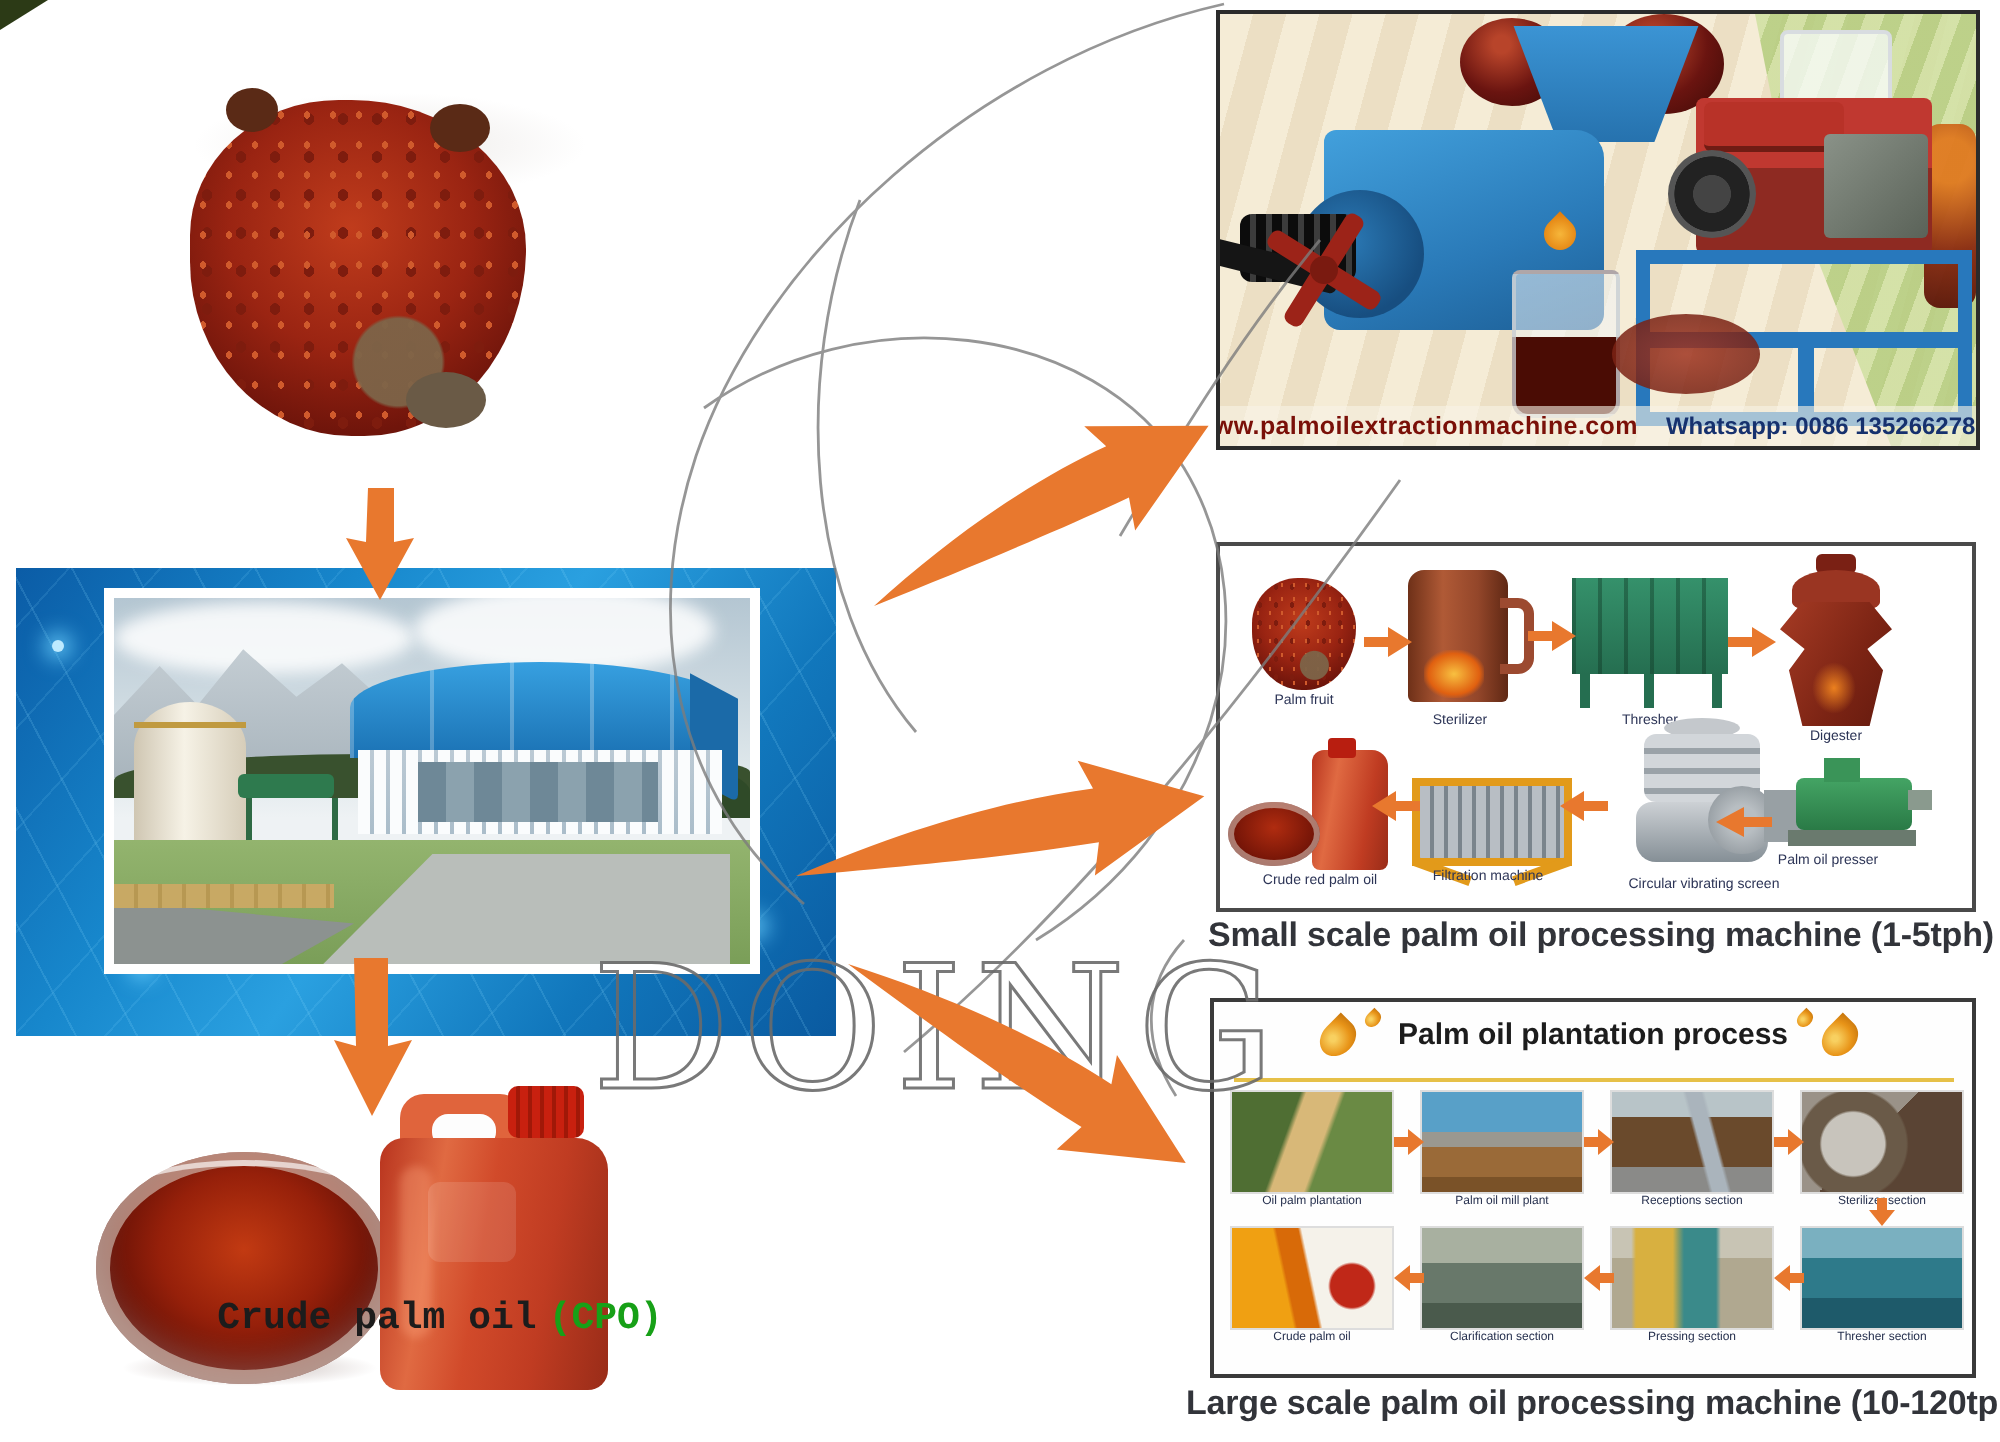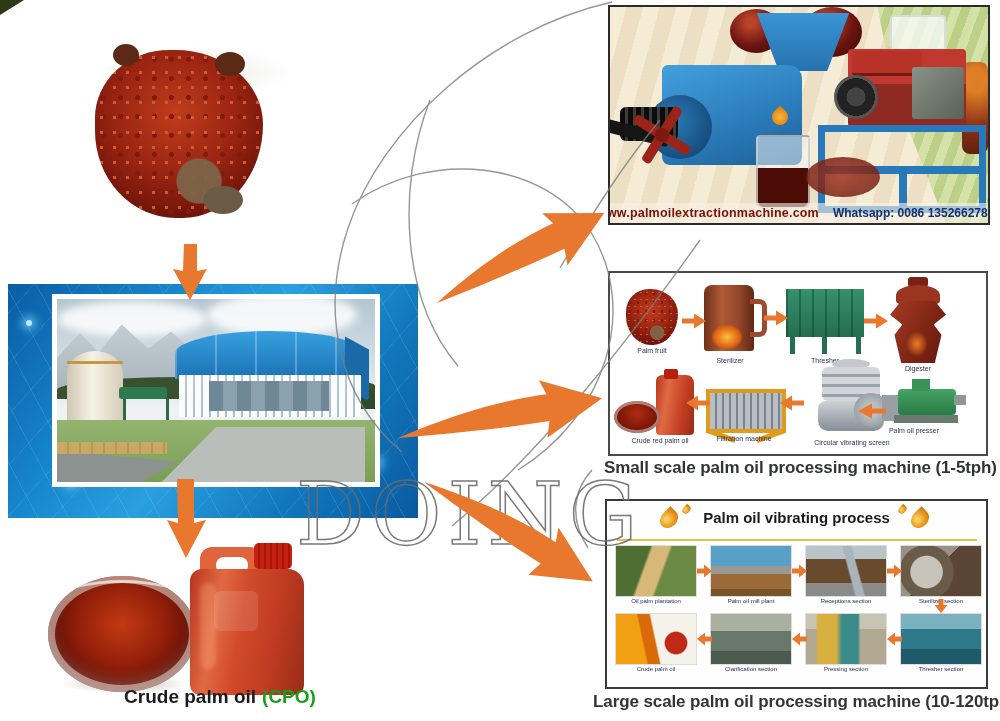--- a/index.html
+++ b/index.html
@@ -258,21 +258,21 @@
       <div class="shine"></div>
     </div>
   <div class="can">
     <div class="handle"></div>
     <div class="hole"></div>
     <div class="cap"></div>
     <div class="body"></div>
     <div class="sheen"></div>
     <div class="emb"></div>
   </div>
-  <div class="biglabel" style="left:70px;top:686px;width:300px;">
+  <div class="biglabel" style="left:70px;top:648px;width:300px;font-family:Liberation Mono, monospace;">
     <span>Crude palm oil</span><span class="tag">(CPO)</span>
   </div>
 
   <div class="panel p1">
     <div class="leaf"></div>
     <div class="fruitR"></div>
     <div class="beaker"></div>
     <div class="pfruit" style="left:120px;top:2px;width:52px;height:44px;"></div>
     <div class="pfruit" style="left:192px;top:0;width:60px;height:50px;"></div>
     <div class="hopper"></div>
@@ -346,21 +346,21 @@
       <path d="M100,127.5 L88,127.5 L88,122.5 L76,130 L88,137.5 L88,132.5 L100,132.5 Z" fill="#e8782e"></path>
       <path d="M194,127.5 L182,127.5 L182,122.5 L170,130 L182,137.5 L182,132.5 L194,132.5 Z" fill="#e8782e"></path>
       <path d="M276,135.5 L262,135.5 L262,130.5 L248,138 L262,145.5 L262,140.5 L276,140.5 Z" fill="#e8782e"></path>
     </svg>
   </div>
   <div class="caption" style="left:604px;top:458px;width:388px;">Small scale palm oil processing machine (1-5tph)</div>
 
   <div class="panel p3">
     <div class="drop" style="left:54px;top:8px;width:16px;height:20px;"></div>
     <div class="drop" style="left:76px;top:4px;width:7px;height:9px;"></div>
-    <div class="p3title">Palm oil vibrating process</div>
+    <div class="p3title">Palm oil plantation process</div>
     <div class="drop" style="right:58px;top:8px;width:16px;height:20px;"></div>
     <div class="drop" style="right:80px;top:4px;width:7px;height:9px;"></div>
     <div class="rule"></div>
     <div class="ph ph1" style="left:8px;top:44px;"></div>
     <div class="plbl" style="left:3px;top:97px;">Oil palm plantation</div>
     <div class="ph ph2" style="left:103px;top:44px;"></div>
     <div class="plbl" style="left:98px;top:97px;">Palm oil mill plant</div>
     <div class="ph ph3" style="left:198px;top:44px;"></div>
     <div class="plbl" style="left:193px;top:97px;">Receptions section</div>
     <div class="ph ph4" style="left:293px;top:44px;"></div>

